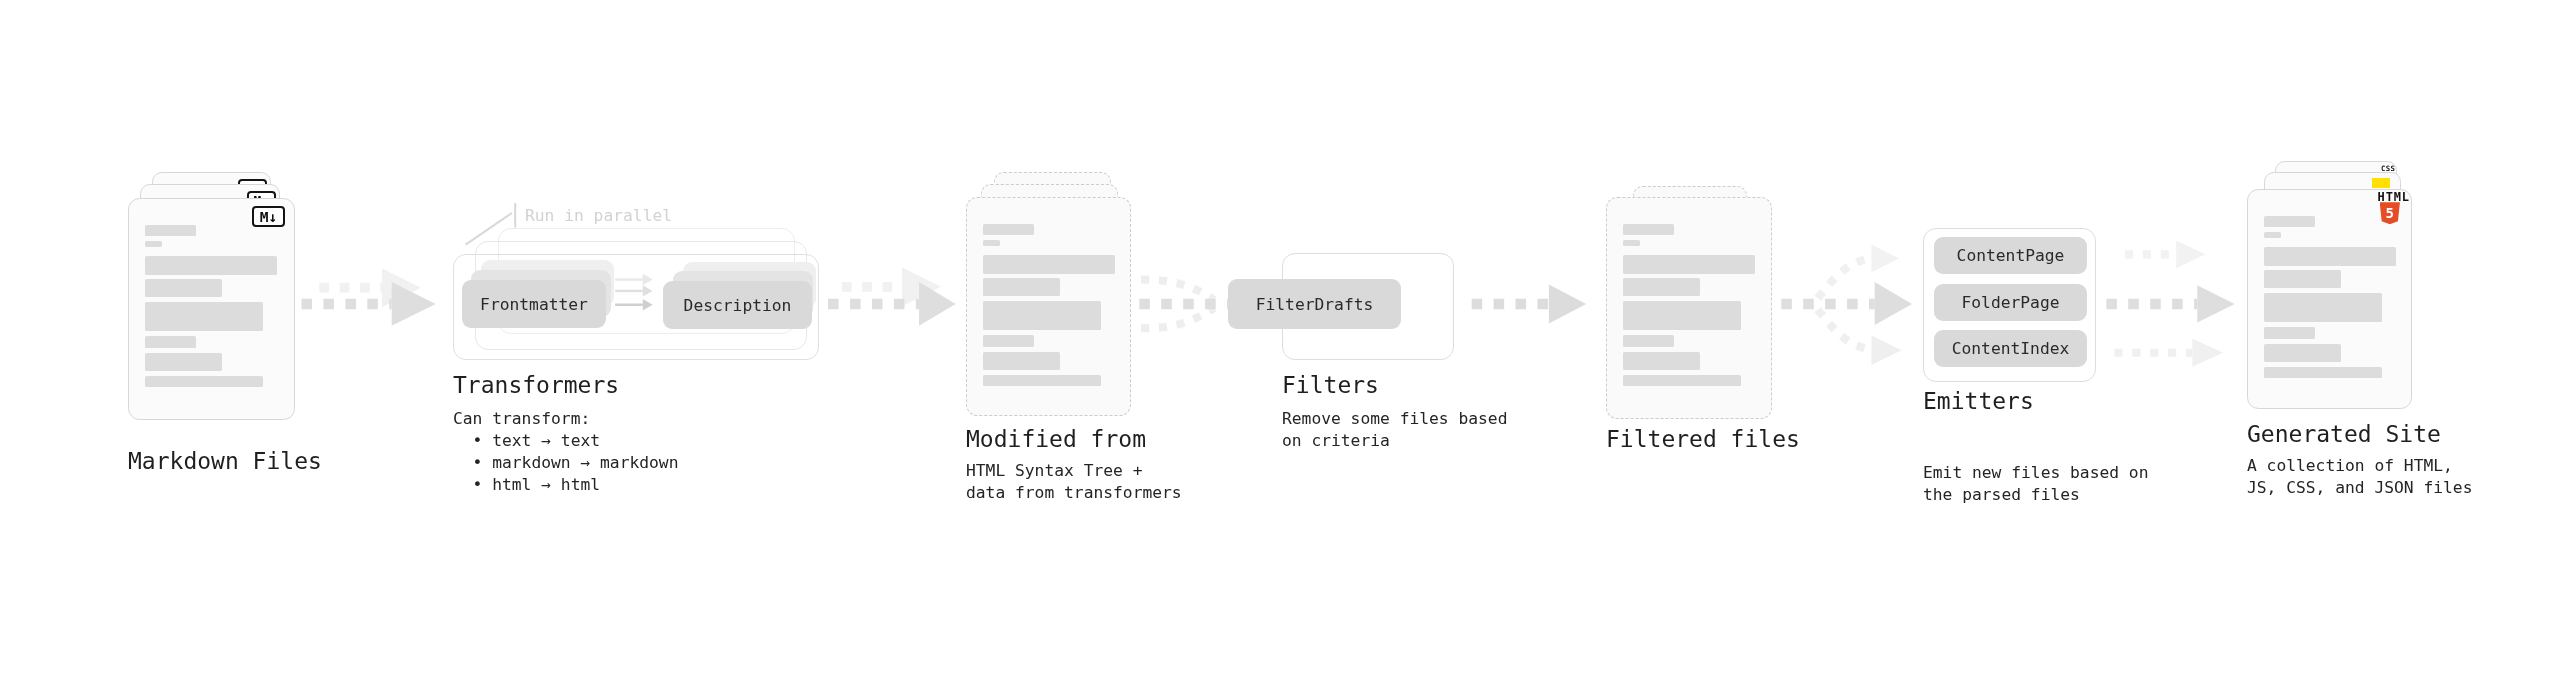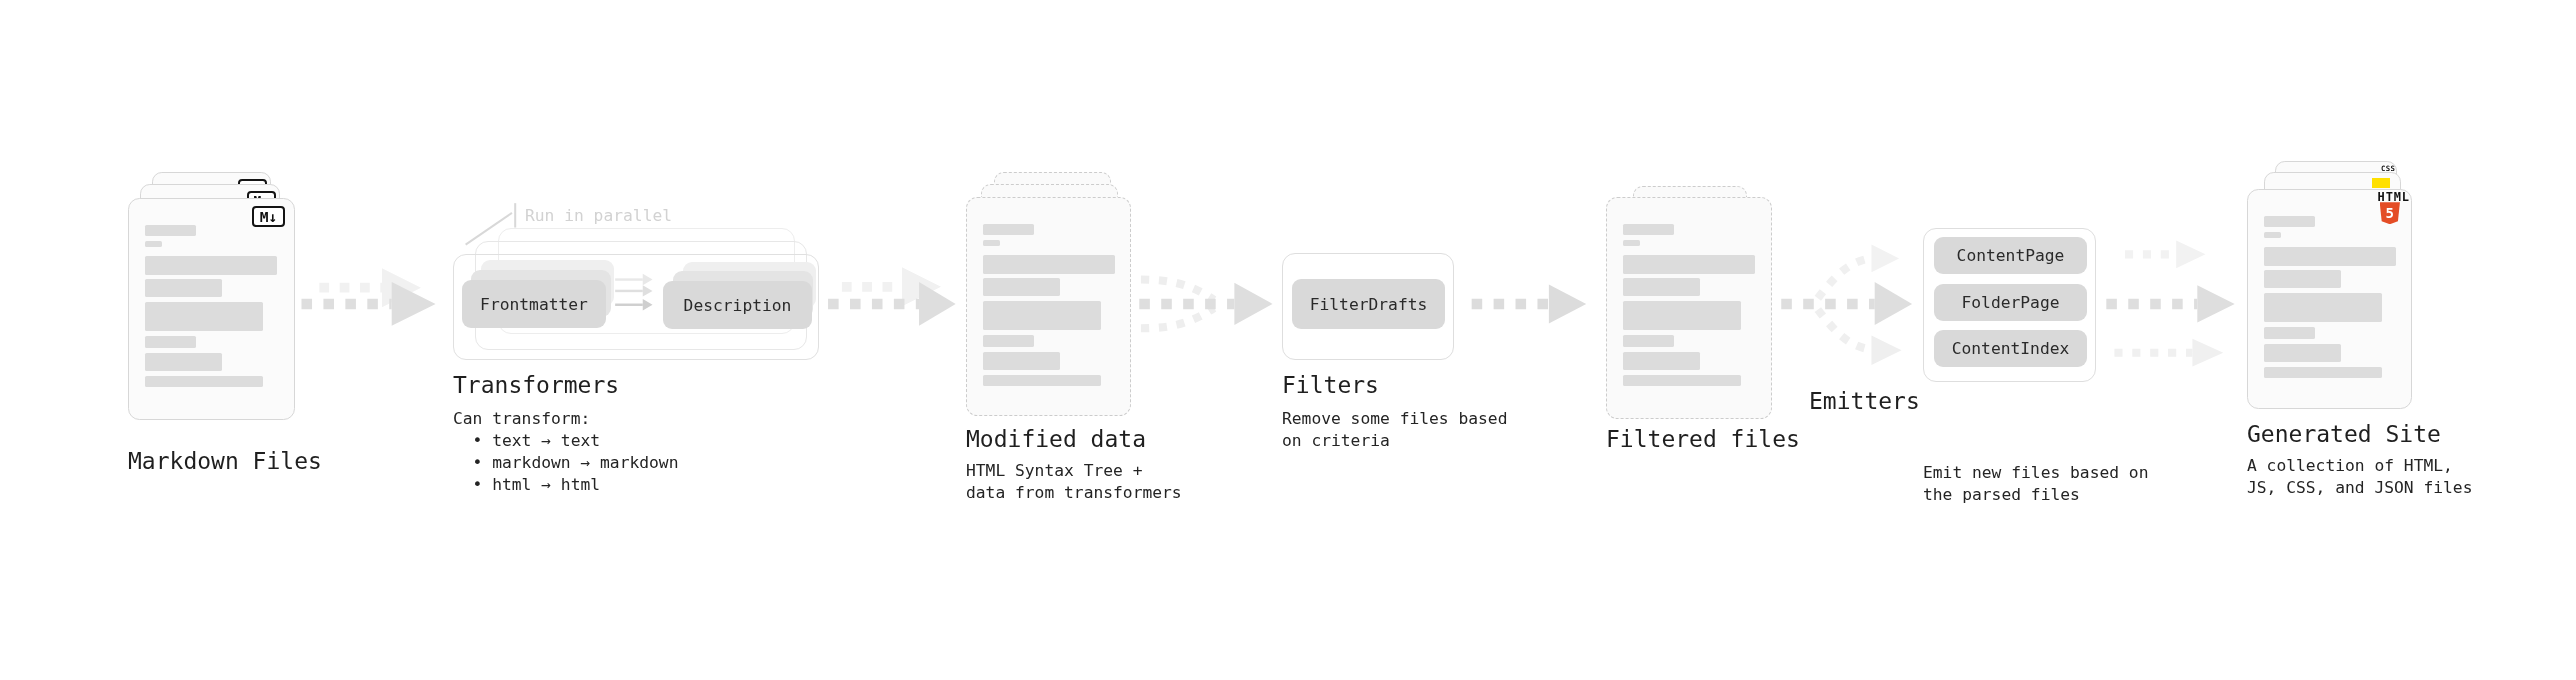--- a/index.html
+++ b/index.html
@@ -174,28 +174,28 @@
     <div class="page dashed" style="left:966px; top:197px; width:165px; height:219px;">
       <div class="bar b1"></div>
       <div class="bar b2"></div>
       <div class="bar b3"></div>
       <div class="bar b4"></div>
       <div class="bar b5"></div>
       <div class="bar b6"></div>
       <div class="bar b7"></div>
       <div class="bar b8"></div>
     </div>
-    <div class="stage-title" style="left:966px; top:426px;">Modified data</div>
+    <div class="stage-title" style="left:966px; top:426px;">Modified from</div>
     <div class="stage-sub" style="left:966px; top:460px;">HTML Syntax Tree +
 data from transformers</div>
   </div>
 
   <div>
     <div class="holder" style="left:1282px; top:253px; width:172px; height:107px;"></div>
-    <div class="pill" style="left:1292px; top:279px; width:153px; height:50px;">FilterDrafts</div>
+    <div class="pill" style="left:1228px; top:279px; width:173px; height:50px;">FilterDrafts</div>
     <div class="stage-title" style="left:1282px; top:372px;">Filters</div>
     <div class="stage-sub" style="left:1282px; top:408px;">Remove some files based
 on criteria</div>
   </div>
 
   <div>
     <div class="page sliver dashed" style="left:1633px; top:186px; width:114px; height:47px;"></div>
     <div class="page dashed" style="left:1606px; top:197px; width:166px; height:222px;">
       <div class="bar b1"></div>
       <div class="bar b2"></div>
@@ -207,21 +207,21 @@
       <div class="bar b8"></div>
     </div>
     <div class="stage-title" style="left:1606px; top:426px;">Filtered files</div>
   </div>
 
   <div>
     <div class="holder" style="left:1923px; top:228px; width:173px; height:154px;"></div>
     <div class="pill" style="left:1934px; top:237px; width:153px; height:37px;">ContentPage</div>
     <div class="pill" style="left:1934px; top:284px; width:153px; height:37px;">FolderPage</div>
     <div class="pill" style="left:1934px; top:330px; width:153px; height:37px;">ContentIndex</div>
-    <div class="stage-title" style="left:1809px; top:388px;">Emitters</div>
+    <div class="stage-title" style="left:1923px; top:388px;">Emitters</div>
     <div class="stage-sub" style="left:1923px; top:442px;margin-top:20px;">Emit new files based on
 the parsed files</div>
   </div>
 
   <div>
     <div class="page sliver" style="left:2275px; top:161px; width:122px; height:49px;">
       <div class="css-badge">
         <div class="css-word">CSS</div>
         <div class="css-bar"></div>
       </div>

